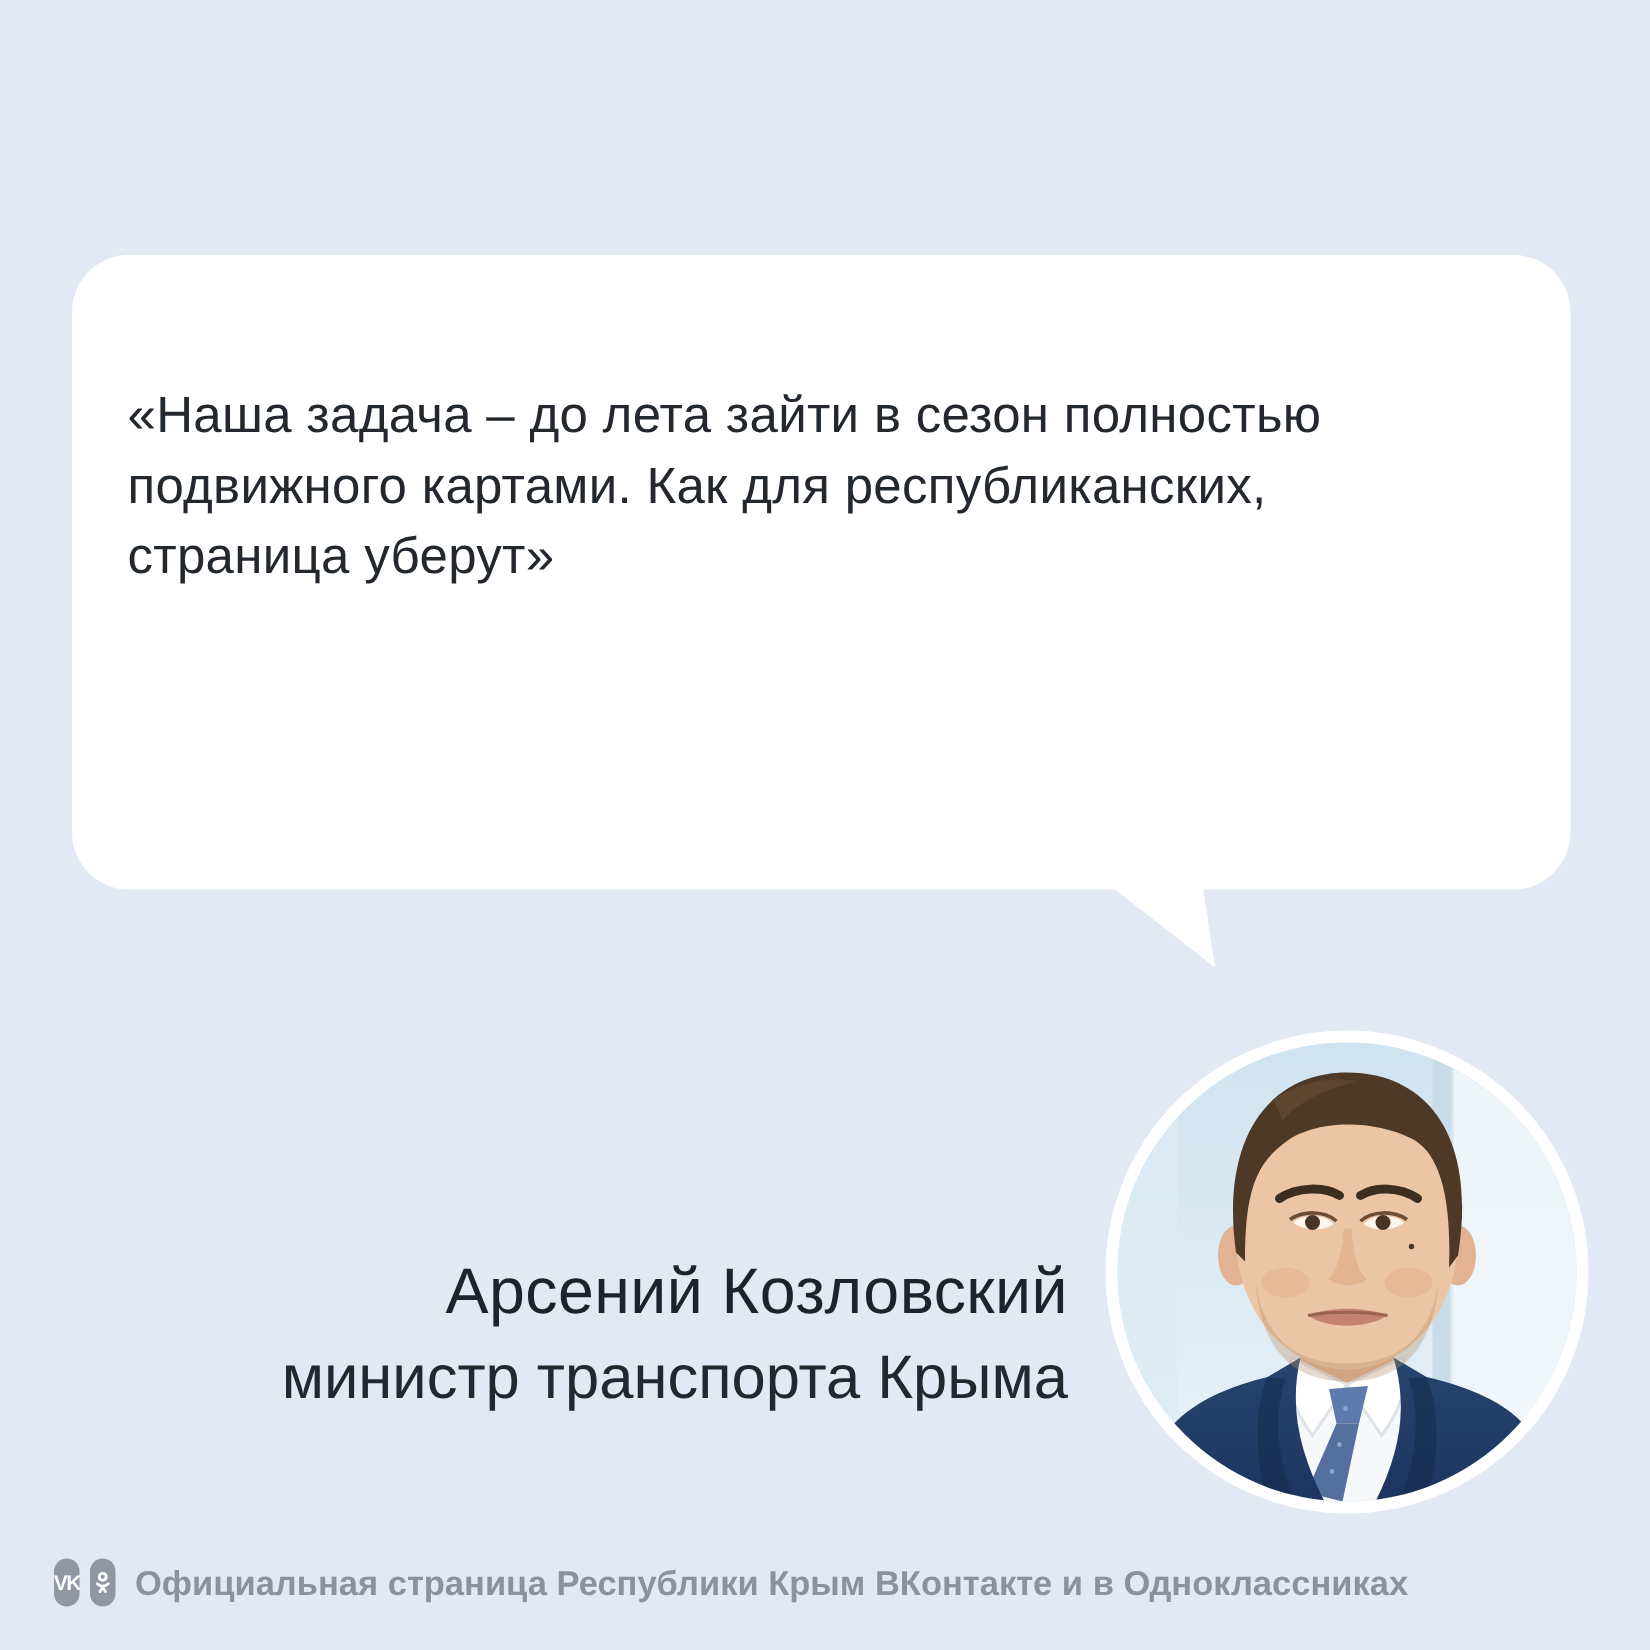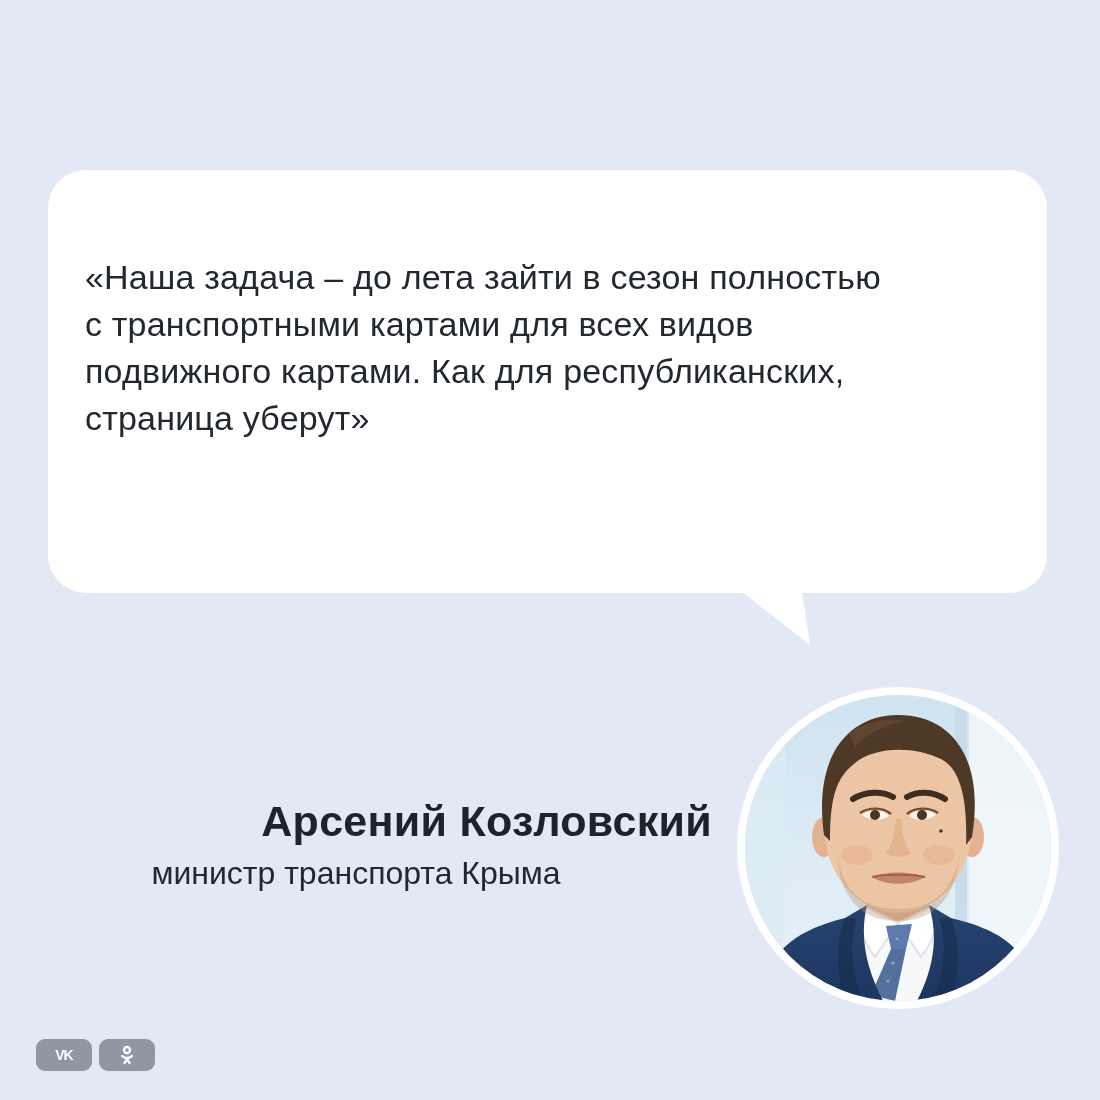--- a/index.html
+++ b/index.html
@@ -38,50 +38,50 @@
   }
   
   .author {
     position: absolute;
     left: 0; top: 797px;
     width: 712px;
     text-align: right;
   }
   .author-name {
     font-size: 43px;
-    font-weight: bold;
+    font-weight: normal;
     color: #1d232b;
     letter-spacing: 0.3px;
+    margin-top: 40px;
   }
   .author-title {
-    font-size: 32px;
+    font-size: 41px;
     color: #23282e;
     margin-top: 9px;
-    text-align: center;
   }
   
   .avatar {
     position: absolute;
     left: 737px; top: 687px;
     width: 306px; height: 306px;
     border: 8px solid #ffffff;
     border-radius: 50%;
     overflow: hidden;
     background: #d8e8f2;
   }
   .avatar svg { display: block; width: 306px; height: 306px; }
   
   .footer {
     position: absolute;
     left: 36px; top: 1039px;
     display: flex;
     align-items: center;
   }
   .social-badge {
-    width: 56px; height: 32px;
+    width: 17px; height: 32px;
     border-radius: 9px;
     background: #9097a3;
     display: flex;
     align-items: center;
     justify-content: center;
     margin-right: 7px;
     flex: 0 0 auto;
   }
   .vk-letters {
     color: #ffffff;
@@ -97,21 +97,20 @@
     white-space: nowrap;
   }
 </style>
 </head>
 <body>
 
 <div class="canvas">
 
   <div class="bubble">
     <div class="quote-line">«Наша задача – до лета зайти в сезон полностью</div>
-    <div class="quote-line">с транспортными картами для всех видов</div>
     <div class="quote-line">подвижного картами. Как для республиканских,</div>
     <div class="quote-line">страница уберут»</div>
   </div>
   <svg class="bubble-tail" viewBox="0 0 70 54">
     <polygon points="0,0 60,0 68,53" fill="#ffffff"></polygon>
   </svg>
 
   <div class="author">
     <div class="author-name">Арсений Козловский</div>
     <div class="author-title">министр транспорта Крыма</div>
@@ -190,15 +189,16 @@
     <div class="social-badge">
       <span class="vk-letters">VK</span>
     </div>
     <div class="social-badge">
       <svg width="22" height="22" viewBox="0 0 24 24">
         <circle cx="12" cy="6.6" r="3.3" fill="none" stroke="#ffffff" stroke-width="2.6"></circle>
         <path d="M6.8 13.2 a7.4 7.4 0 0 0 10.4 0" fill="none" stroke="#ffffff" stroke-width="2.6" stroke-linecap="round"></path>
         <path d="M9.3 20.6 L12 16.4 L14.7 20.6" fill="none" stroke="#ffffff" stroke-width="2.6" stroke-linecap="round" stroke-linejoin="round"></path>
       </svg>
     </div>
+    <div class="footer-text">Официальная страница Республики Крым ВКонтакте и в Одноклассниках</div>
   </div>
 
 </div>
 
 </body></html>

